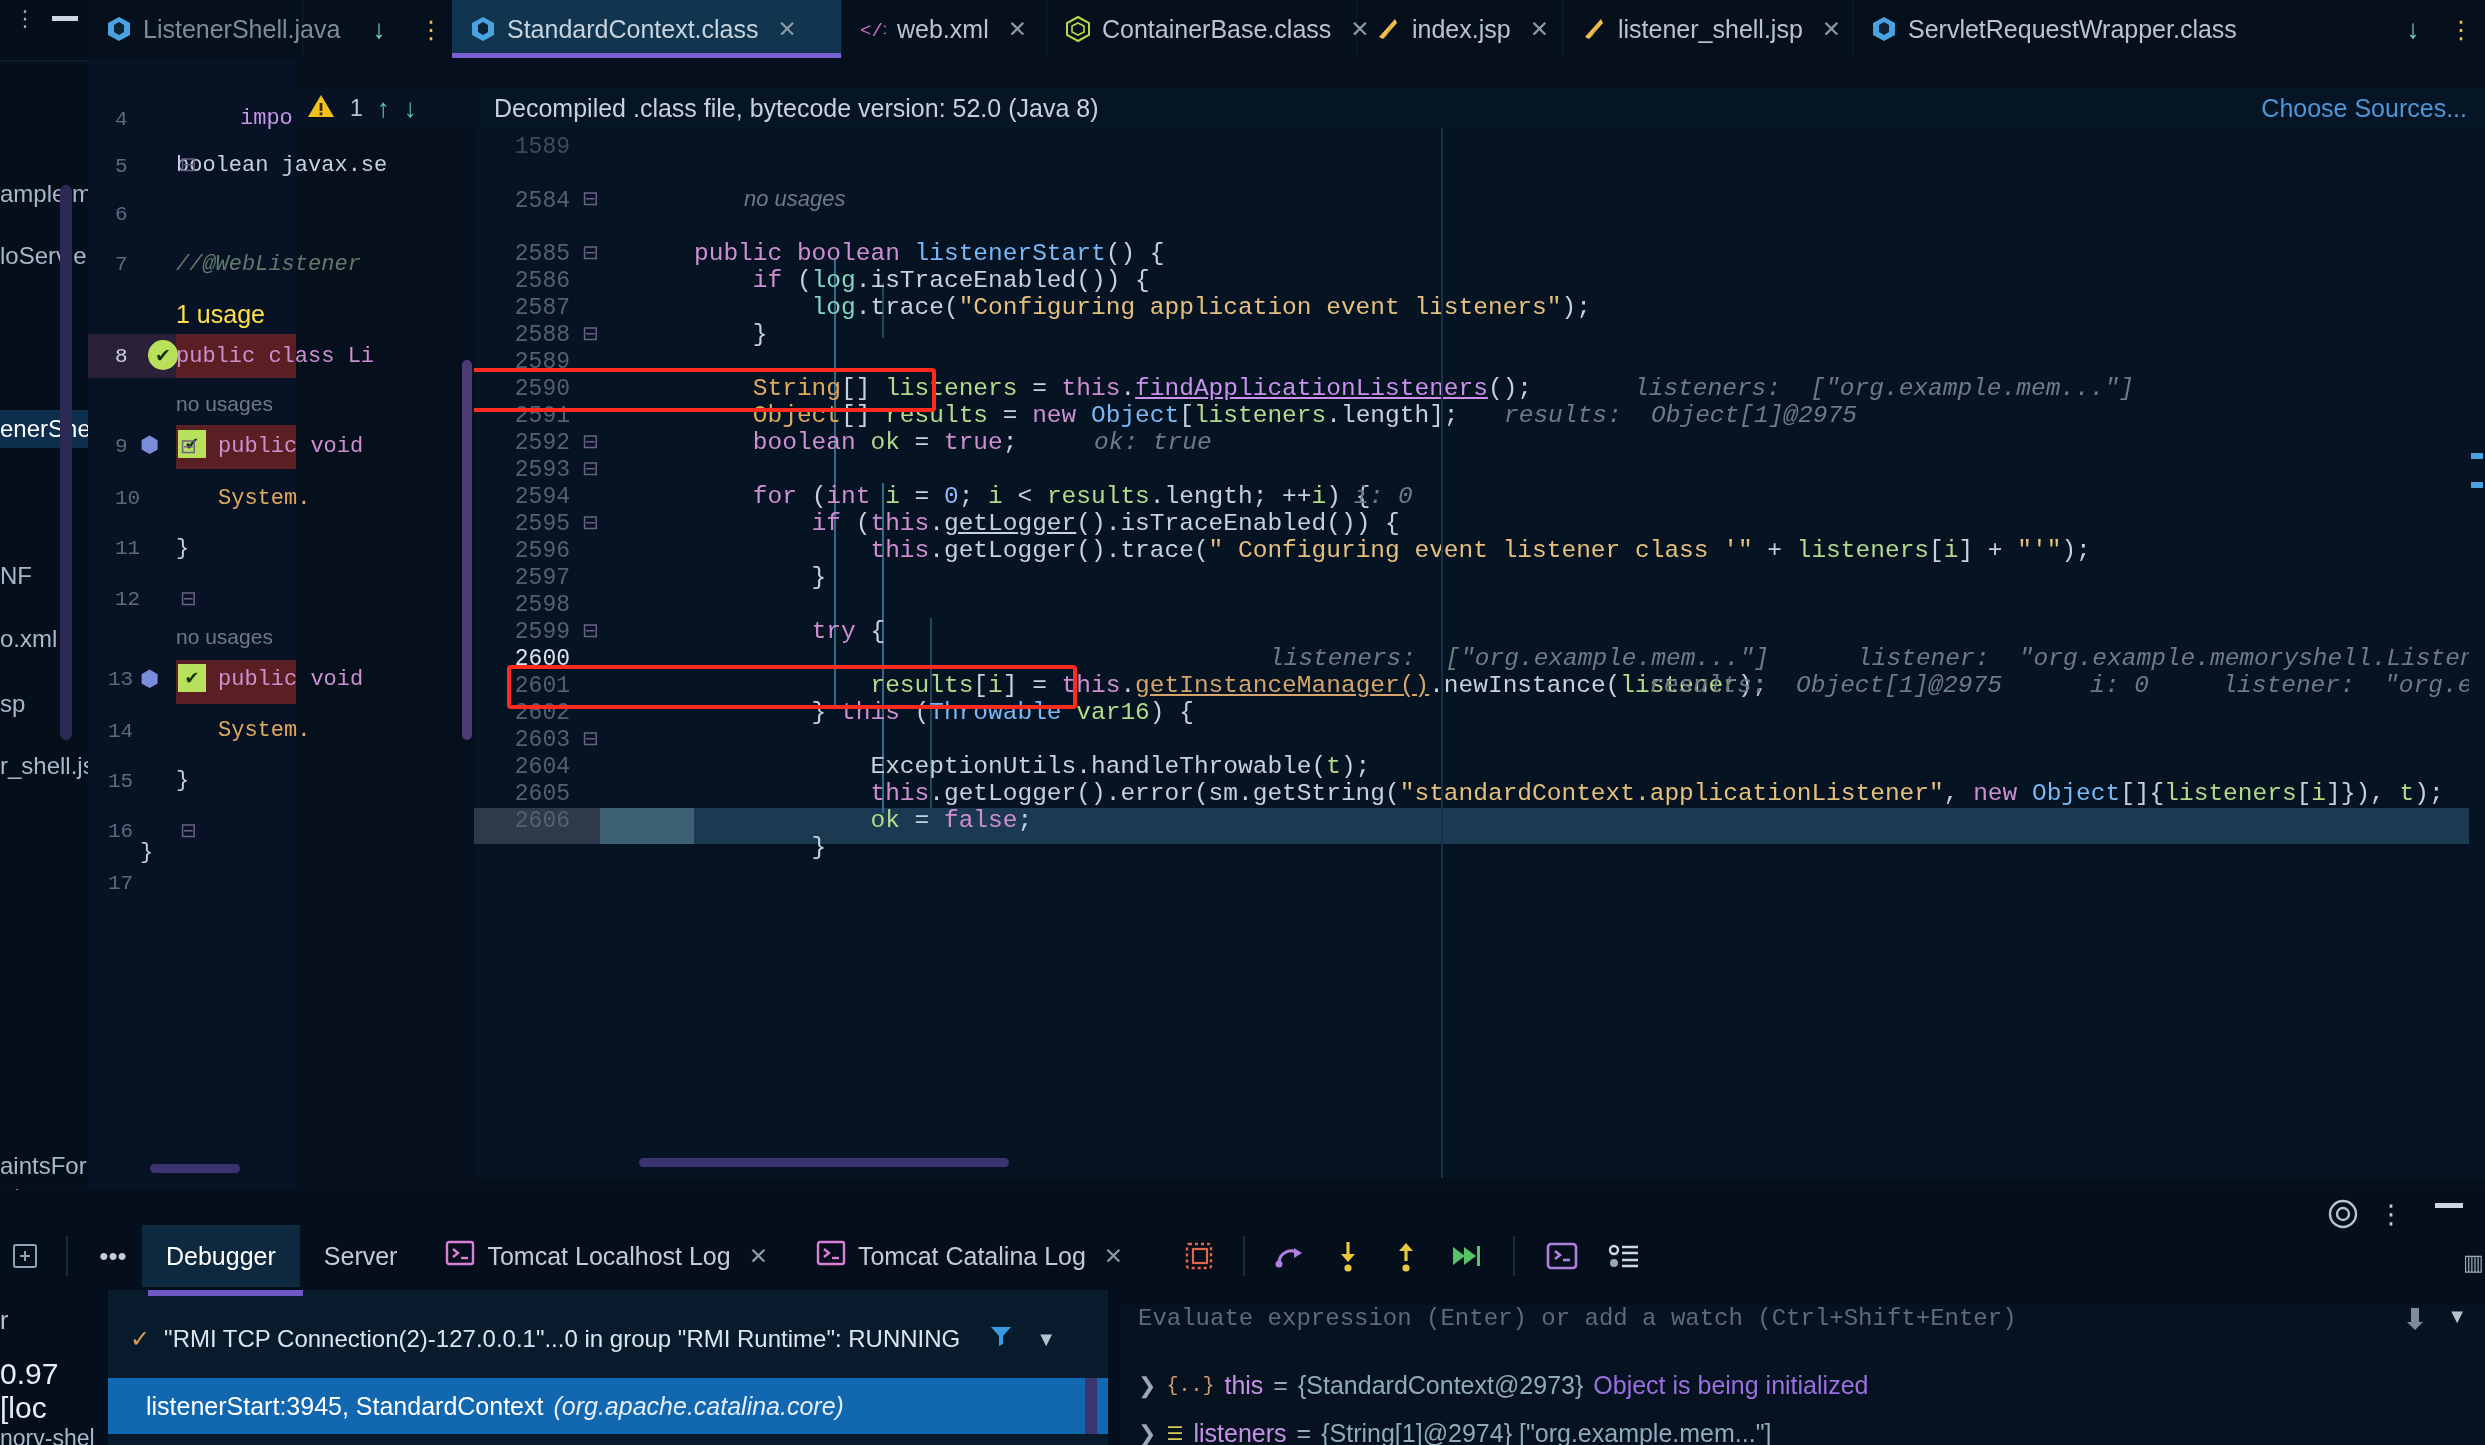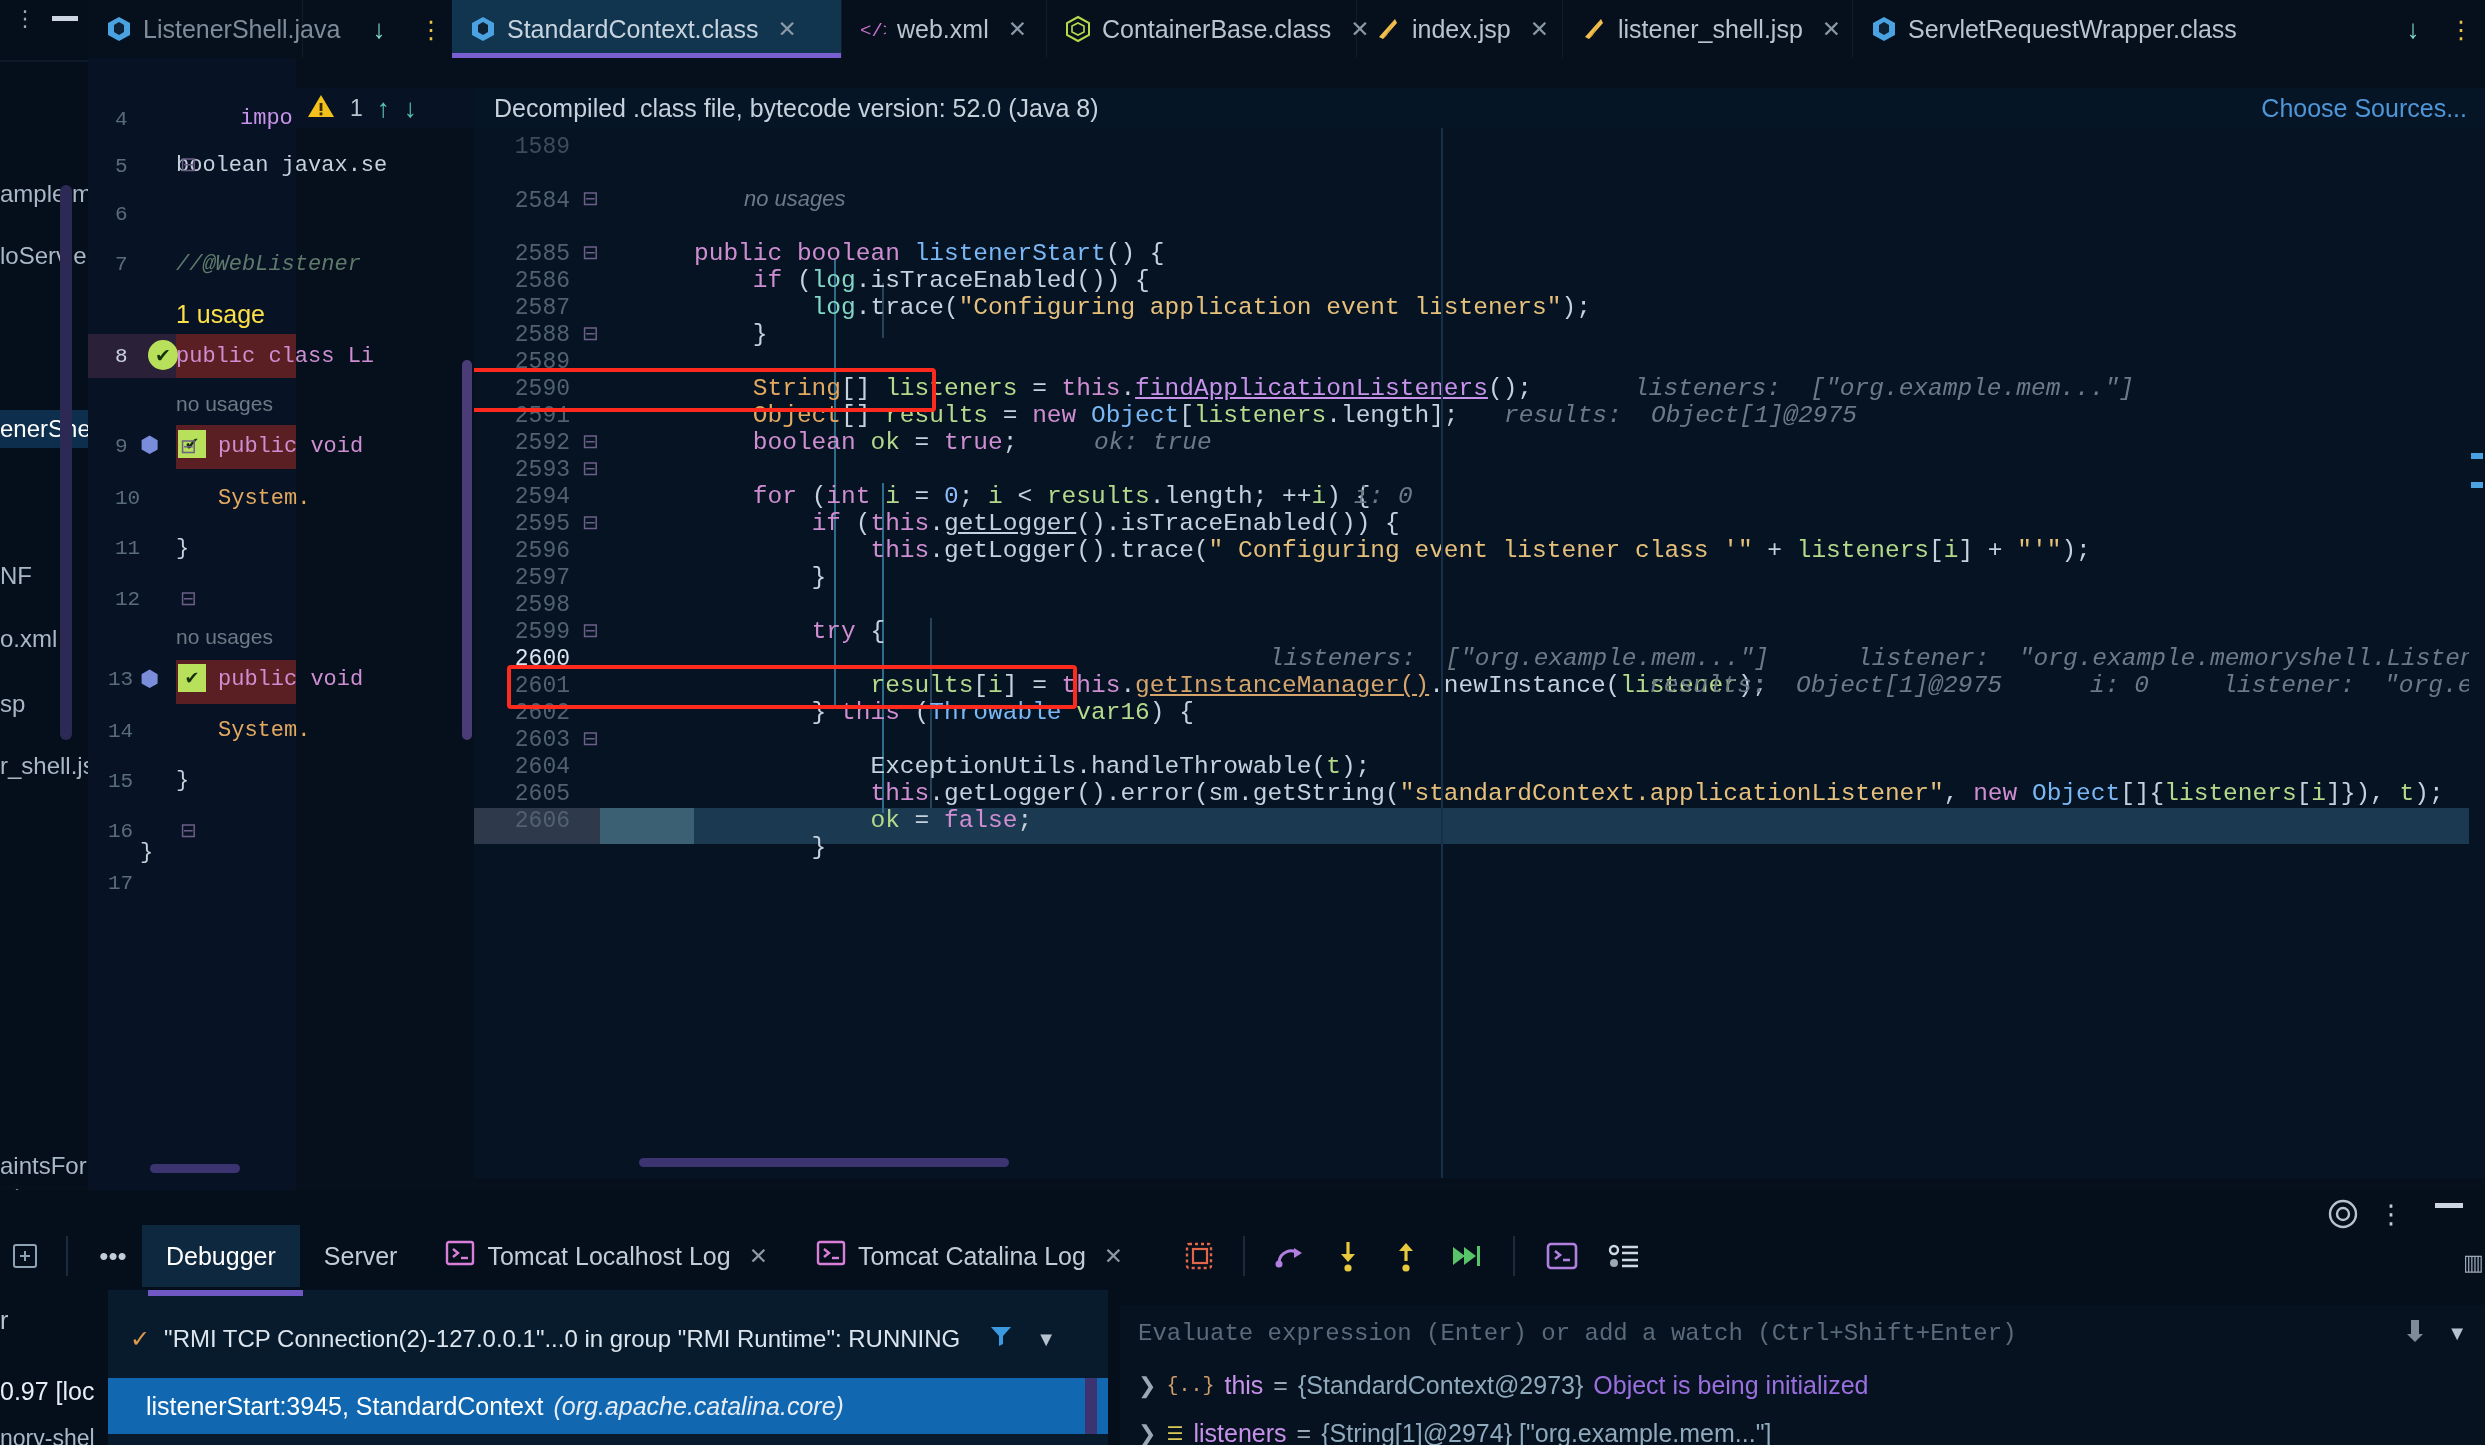--- a/index.html
+++ b/index.html
@@ -171,21 +171,21 @@
   .framesPane {
     position: absolute; left: 108px; top: 1290px; width: 1000px; height: 155px;
     background: #081b2c;
   }
   .framesPane .tophandle {
     position: absolute; left: 40px; top: 0px; width: 155px; height: 6px; background: #6f57c4;
   }
 
   .evalbar {
     position: absolute; left: 1120px; top: 1305px; width: 1365px; height: 56px;
-    display: flex; align-items: center; background: #06121f;
+    display: flex; align-items: flex-start; background: #06121f;
   }
   .evalbar .ph {
     color: #5b6b7a; font-size: 24px; margin-left: 18px;
     font-family: "Liberation Mono", monospace;
   }
   .varspane {
     position: absolute; left: 1120px; top: 1361px; width: 1365px; height: 84px;
     background: #06121f;
   }
   .varrow {
@@ -195,21 +195,21 @@
   .chev { color: #9aa7b4; font-size: 22px; }
   .vname { color: #c792ea; }
   .veq { color: #9aa7b4; }
   .vval { color: #8fa9bd; }
   .vnote { color: #9a6fe0; }
   .objicon { color: #cf9d6b; font-size: 20px; font-family:"Liberation Mono",monospace;}
   .arricon { color: #d9c85a; font-size: 19px; }
 
   .statusleft {
     position: absolute; left: 0; top: 1368px; width: 108px; height: 46px;
-    color: #e8eef5; font-size: 25px; display: flex; align-items: center;
+    color: #e8eef5; font-size: 30px; display: flex; align-items: center;
   }
   .statusleft2 {
     position: absolute; left: 0; top: 1300px; width: 108px; height: 40px;
     color: #b9c4cf; font-size: 25px; display: flex; align-items: center;
   }
 
   
   .editorscroll {
     position: absolute; right: 0; top: 128px; width: 16px; height: 1050px; background: #061323;
   }

